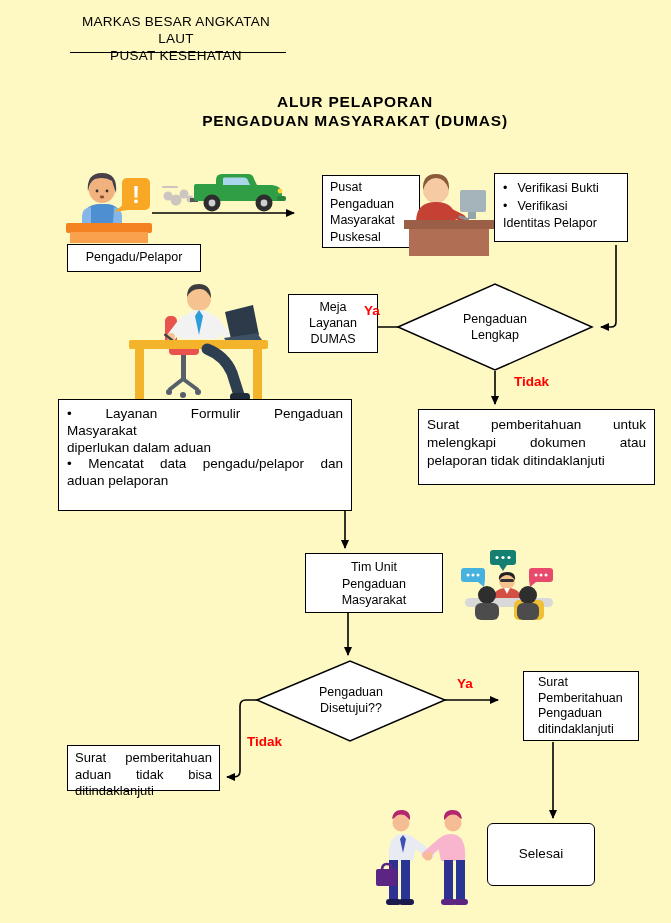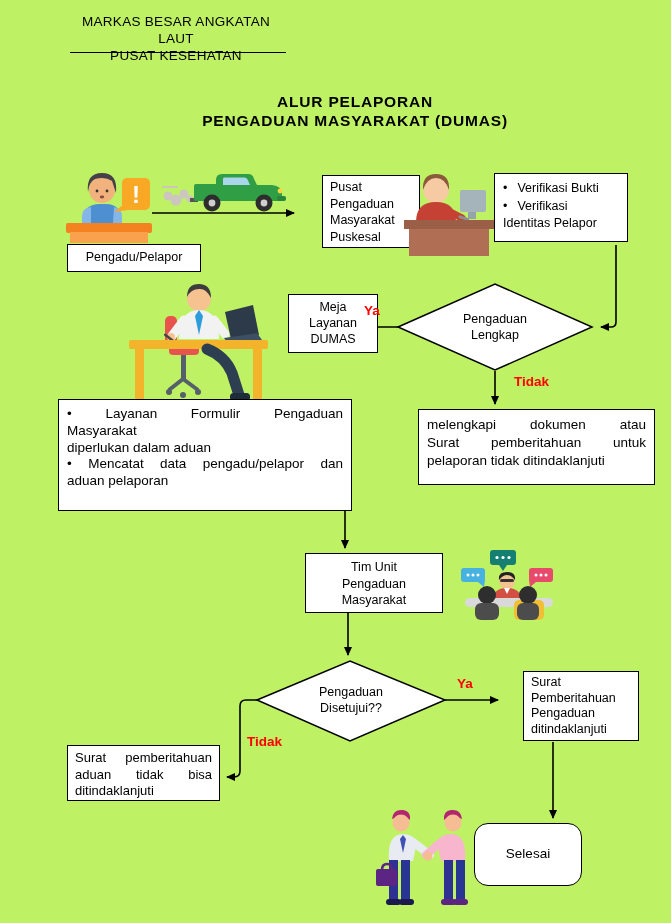--- a/index.html
+++ b/index.html
@@ -1,18 +1,18 @@
 <!DOCTYPE html>
 <html><head>
 <meta charset="utf-8">
 <style>
   * { margin:0; padding:0; box-sizing:border-box; }
   html,body { background:#fff; }
   body { font-family:"Liberation Sans", sans-serif; color:#000; }
-  .canvas { position:relative; width:671px; height:923px; background:#bef264; overflow:hidden; }
+  .canvas { position:relative; width:671px; height:923px; background:#fef9c3; overflow:hidden; }
 
   .letterhead { position:absolute; left:64px; top:13px; width:224px; text-align:center;
                 font-size:13.5px; line-height:17px; letter-spacing:.3px; z-index:2; }
   .letterhead-underline { position:absolute; left:70px; top:52px; width:216px; height:0;
                 border-top:1.6px solid #000; z-index:2; }
   .title { position:absolute; left:40px; top:92px; width:630px; text-align:center;
            font-weight:700; font-size:15.5px; line-height:19px; letter-spacing:.8px; z-index:2; }
 
   .overlay { position:absolute; left:0; top:0; z-index:1; }
   .ill { position:absolute; z-index:2; }
@@ -160,22 +160,22 @@
   <div class="box center preline" style="left:268px; top:294px; width:90px; height:59px; padding-top:4px; line-height:16px;">Meja
 Layanan
 DUMAS</div>
 
   <div class="dtext" style="left:425px; top:312px; width:140px;">Pengaduan
 Lengkap</div>
   <div class="red-label" style="left:364px; top:303px;">Ya</div>
   <div class="red-label" style="left:514px; top:374px;">Tidak</div>
 
   <div class="box" style="left:418px; top:409px; width:237px; height:76px; padding:6px 8px 0 8px; font-size:13.5px; line-height:18px;">
+    <div class="jline">Surat pemberitahuan untuk</div>
     <div class="jline">melengkapi dokumen atau</div>
-    <div class="jline">Surat pemberitahuan untuk</div>
     <div class="lline">pelaporan tidak ditindaklanjuti</div>
   </div>
 
   <div class="box" style="left:58px; top:399px; width:294px; height:112px; padding:6px 8px 0 8px; font-size:13.5px; line-height:16.8px;">
     <div class="jline"><span class="blt">•</span> <span>Layanan Formulir Pengaduan</span></div>
     <div class="lline">Masyarakat</div>
     <div class="lline">diperlukan dalam aduan</div>
     <div class="jline"><span class="blt">•</span> <span>Mencatat data pengadu/pelapor dan</span></div>
     <div class="lline">aduan pelaporan</div>
   </div>
@@ -213,26 +213,26 @@
     <rect x="16" y="55" width="24" height="17" rx="6" fill="#4c4c4c"></rect>
     <circle cx="69" cy="47" r="9" fill="#2e2e2e"></circle>
     <rect x="58" y="55" width="22" height="17" rx="6" fill="#4c4c4c"></rect>
   </svg>
 
   <div class="dtext" style="left:281px; top:685px; width:140px;">Pengaduan
 Disetujui??</div>
   <div class="red-label" style="left:457px; top:676px;">Ya</div>
   <div class="red-label" style="left:247px; top:734px;">Tidak</div>
 
-  <div class="box preline" style="left:503px; top:671px; width:116px; height:70px; padding:3px 4px 0 7px; line-height:15.5px;">Surat
+  <div class="box preline" style="left:503px; top:671px; width:116px; height:70px; padding:3px 4px 0 14px; line-height:15.5px;">Surat
 Pemberitahuan
 Pengaduan
 ditindaklanjuti</div>
 
-  <div class="box" style="left:67px; top:745px; width:153px; height:56px; padding:4px 7px 0 7px; font-size:13px; line-height:16.5px;">
+  <div class="box" style="left:67px; top:745px; width:153px; height:46px; padding:4px 7px 0 7px; font-size:13px; line-height:16.5px;">
     <div class="jline">Surat pemberitahuan</div>
     <div class="jline">aduan tidak bisa</div>
     <div class="lline">ditindaklanjuti</div>
   </div>
 
   <svg class="ill" style="left:376px; top:808px;" width="102" height="104" viewBox="0 0 102 104">
     <path d="M16 11 Q17 1 27 2 Q35 3 34 12 Q27 6 16 11 Z" fill="#b3256e"></path>
     <circle cx="25" cy="15" r="8.5" fill="#f6bc93"></circle>
     <path d="M13 53 Q11 26 27 26 Q37 26 41 34 L37 53 Z" fill="#e8ebf2"></path>
     <polygon points="27,27 30,31 27,45 24,31" fill="#3f51b5"></polygon>
@@ -249,15 +249,15 @@
     <circle cx="77" cy="15" r="8.5" fill="#f6bc93"></circle>
     <path d="M89 53 Q91 26 75 26 Q65 26 61 34 L65 53 Z" fill="#f8b6ce"></path>
     <path d="M65 34 L50 47" stroke="#f8b6ce" stroke-width="8" stroke-linecap="round"></path>
     <circle cx="52" cy="48" r="4.5" fill="#f6bc93"></circle>
     <rect x="68" y="52" width="9" height="40" fill="#2e3192"></rect>
     <rect x="80" y="52" width="9" height="40" fill="#283593"></rect>
     <rect x="65" y="91" width="15" height="6" rx="3" fill="#5c2483"></rect>
     <rect x="77" y="91" width="15" height="6" rx="3" fill="#5c2483"></rect>
   </svg>
 
-  <div class="box center" style="left:474px; top:823px; width:108px; height:63px; border-radius:14px; line-height:60px; font-size:13.5px;">Selesai</div>
+  <div class="box center" style="left:487px; top:823px; width:108px; height:63px; border-radius:6px; line-height:60px; font-size:13.5px;">Selesai</div>
 
 </div>
 
 </body></html>

